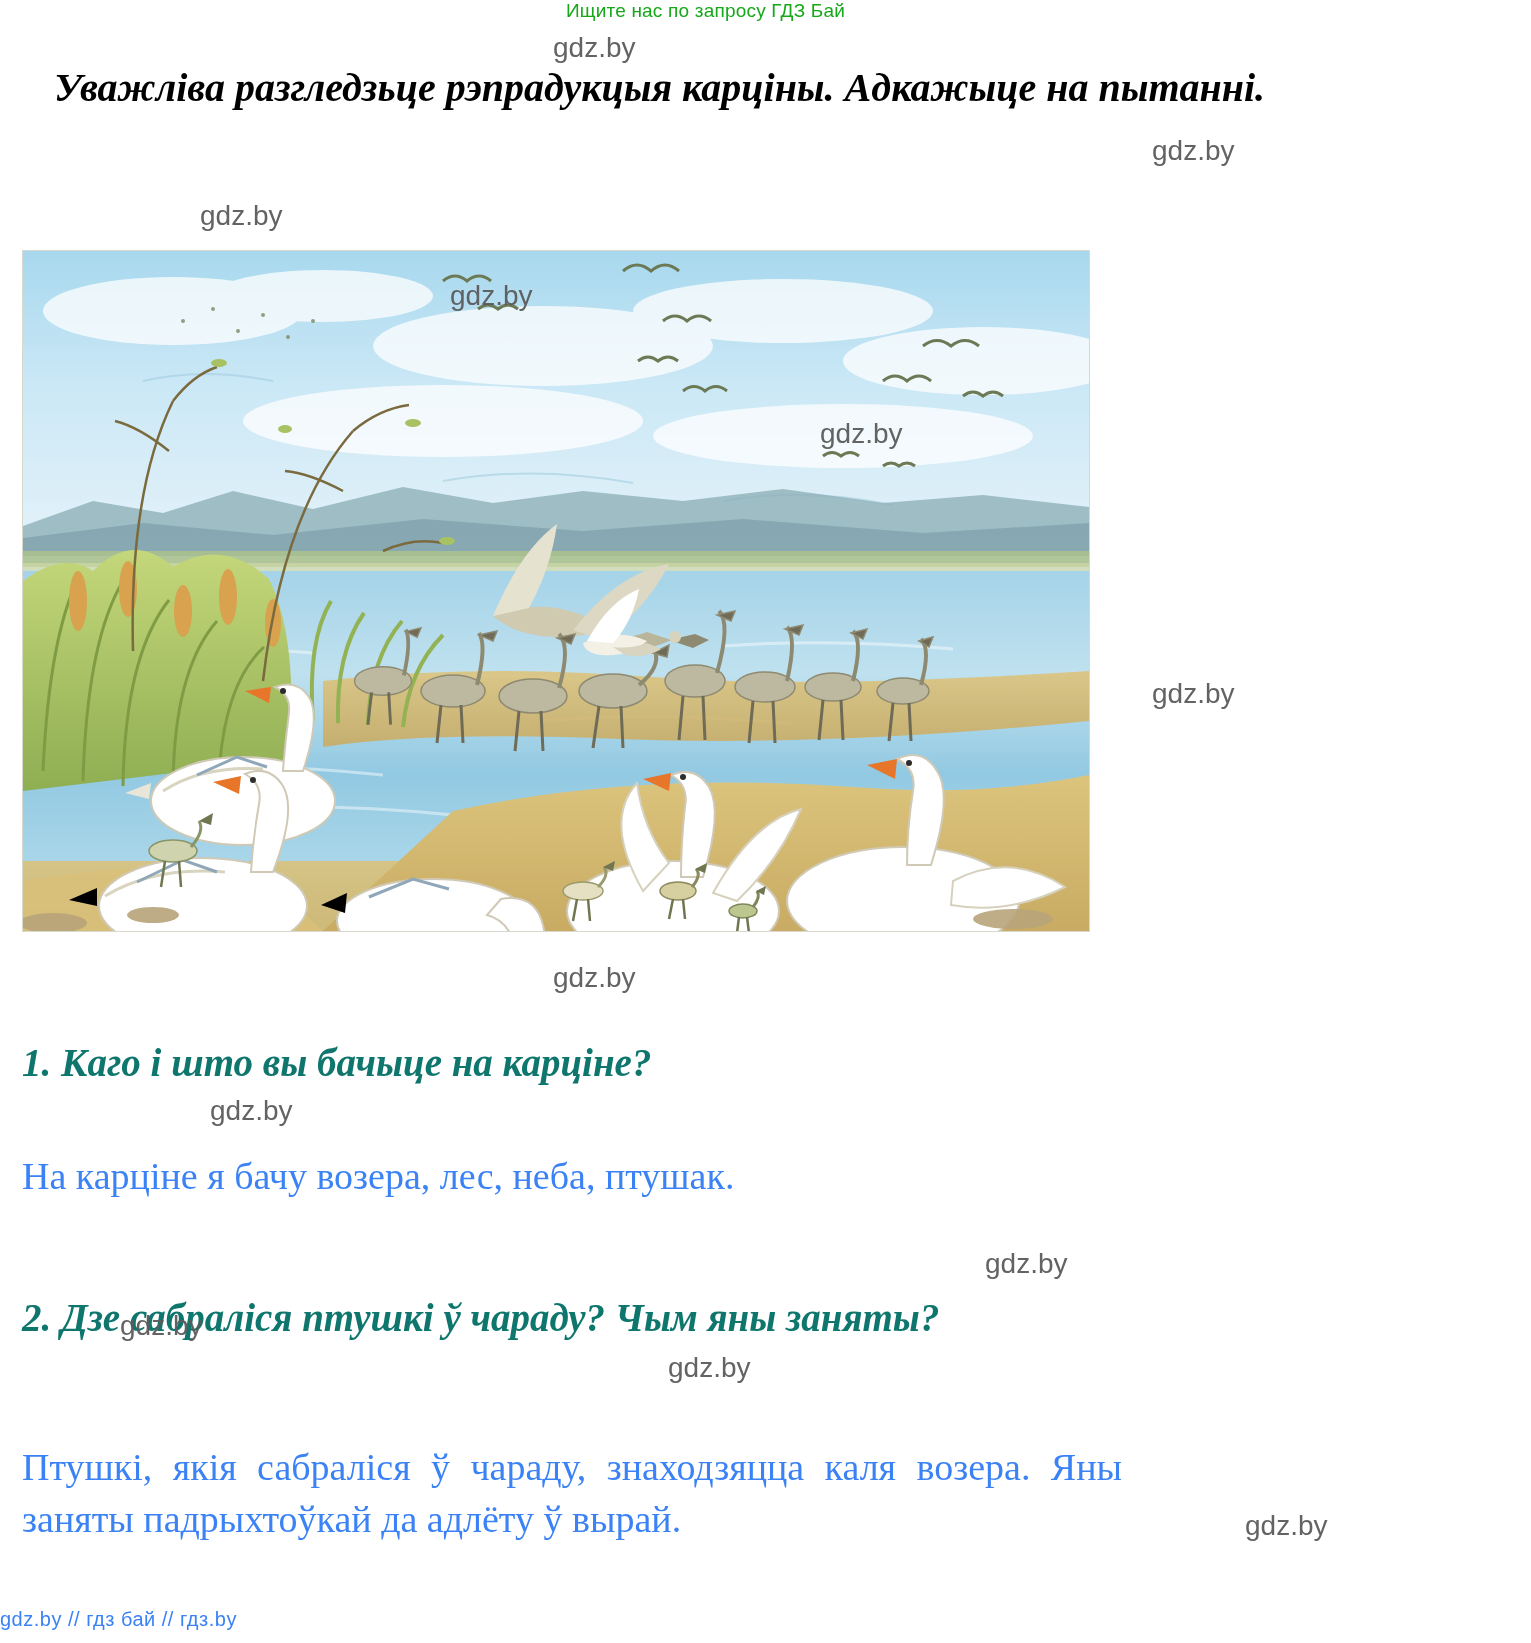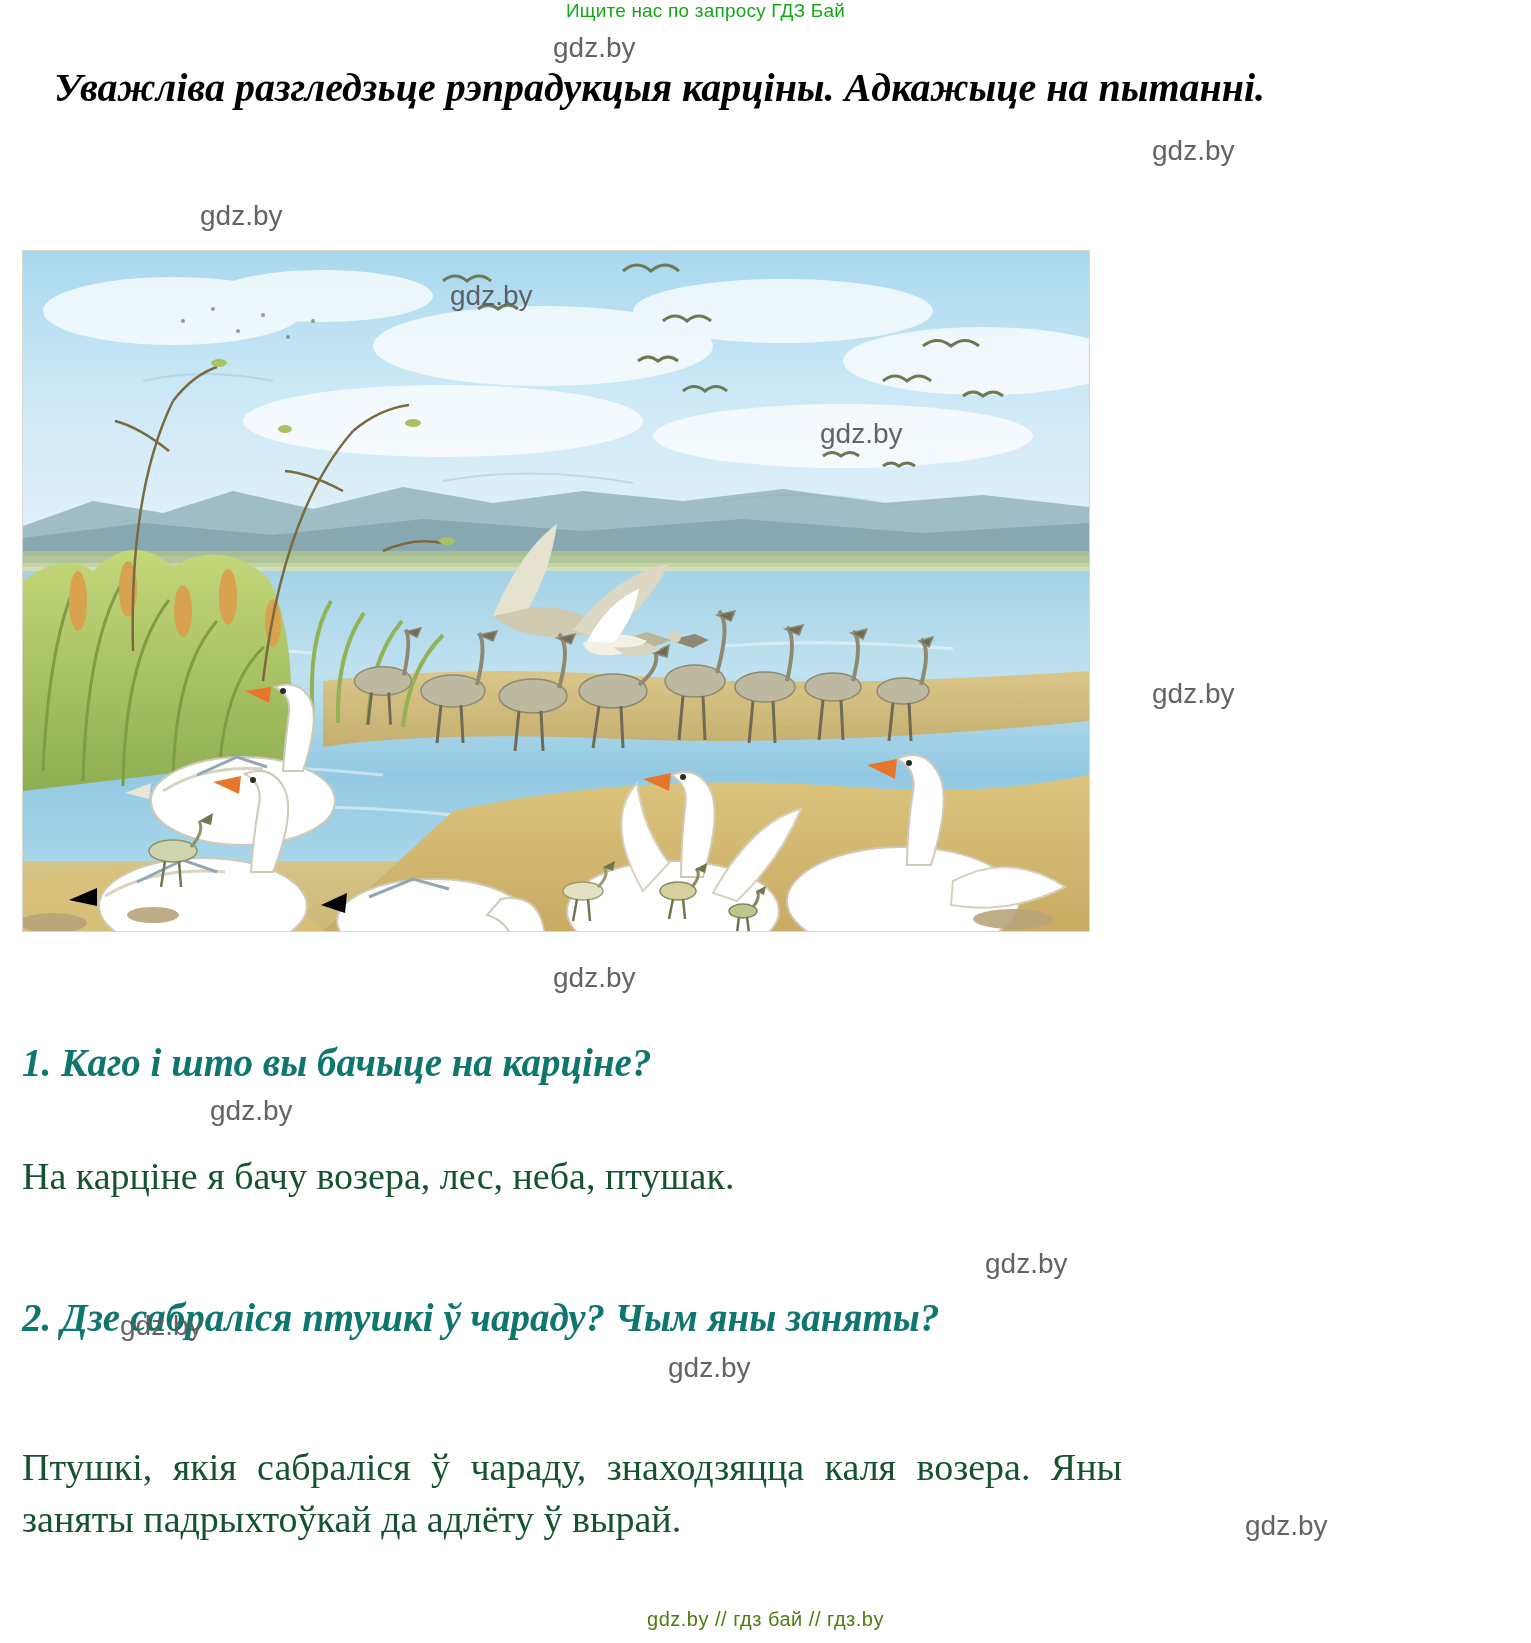--- a/index.html
+++ b/index.html
@@ -35,24 +35,24 @@
     color: #5b5b5b;
     opacity: 0.95;
     white-space: nowrap;
     pointer-events: none;
   }
   .footer-wm {
     position: absolute;
     left: 0;
     width: 1531px;
     bottom: 12px;
-    text-align: center;
+    text-align: left;
     font-family: "Liberation Sans", sans-serif;
     font-size: 20px;
-    color: #4d7c0f;
+    color: #3b82f6;
     letter-spacing: 0.5px;
   }
   
   .task-heading {
     position: absolute;
     left: 22px;
     top: 62px;
     width: 1440px;
     font-size: 40px;
     font-weight: bold;
@@ -68,21 +68,21 @@
     font-size: 39px;
     font-weight: bold;
     font-style: italic;
     color: #0f766e;
     white-space: nowrap;
   }
   .a {
     position: absolute;
     left: 22px;
     font-size: 38px;
-    color: #14532d;
+    color: #3b82f6;
     line-height: 1.38;
   }
   .a.justify {
     text-align: justify;
     width: 1100px;
   }
   #q1 { top: 1040px; }
   #a1 { top: 1150px; }
   #q2 { top: 1295px; }
   #a2 { top: 1393px; margin-top: 48px; }

